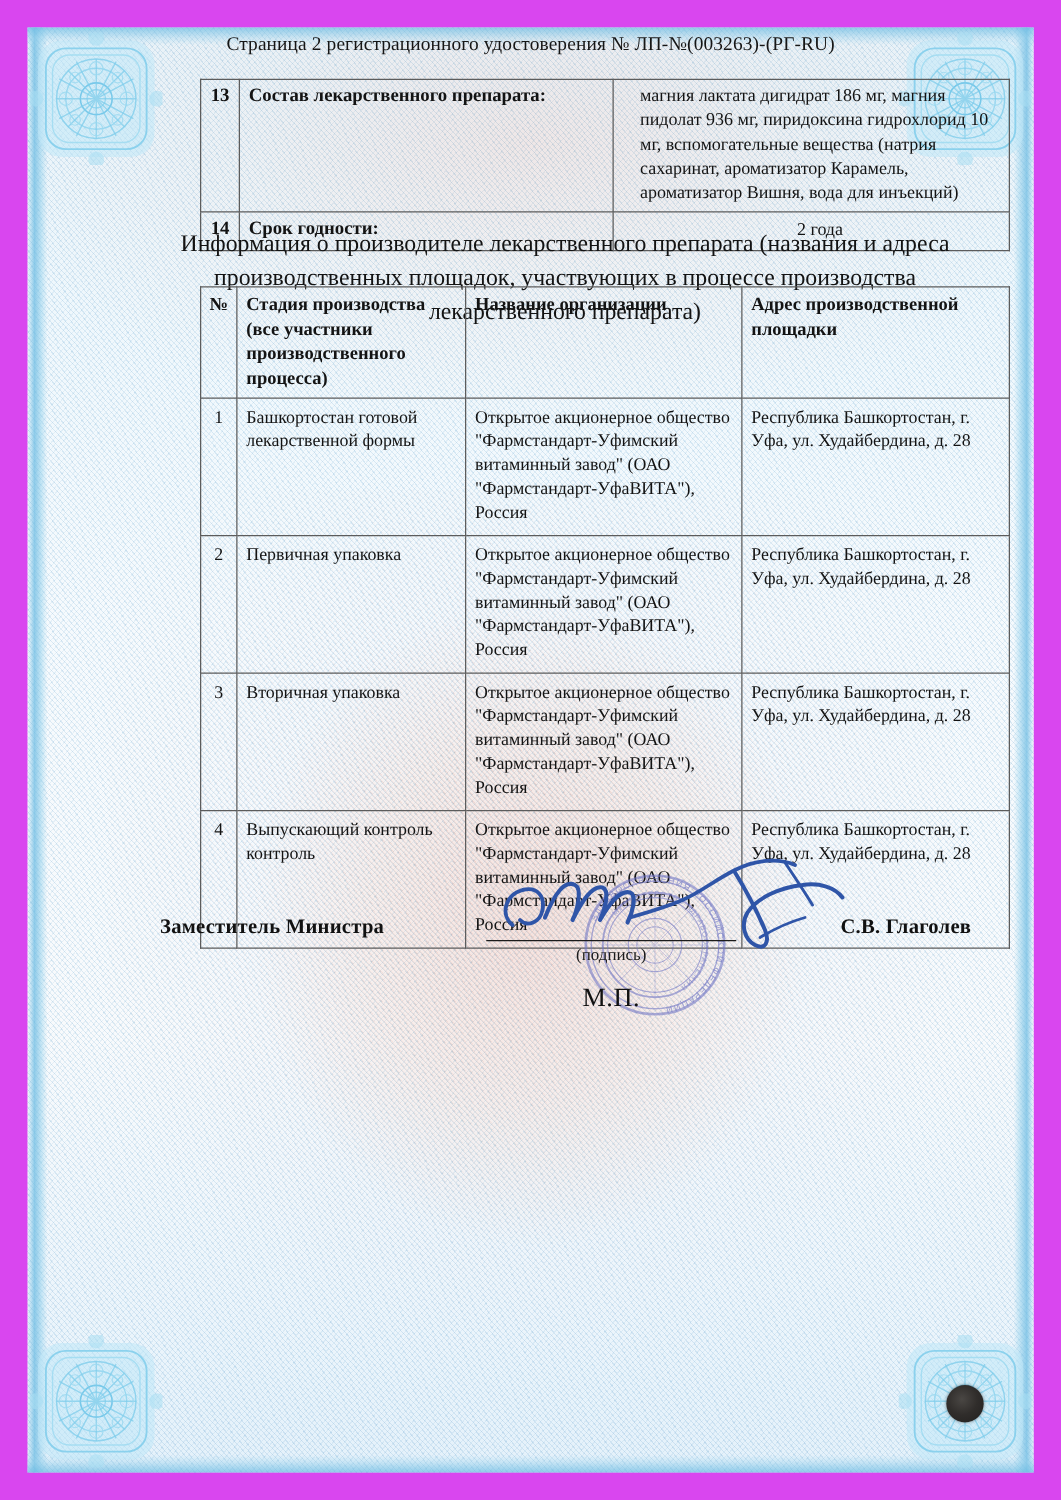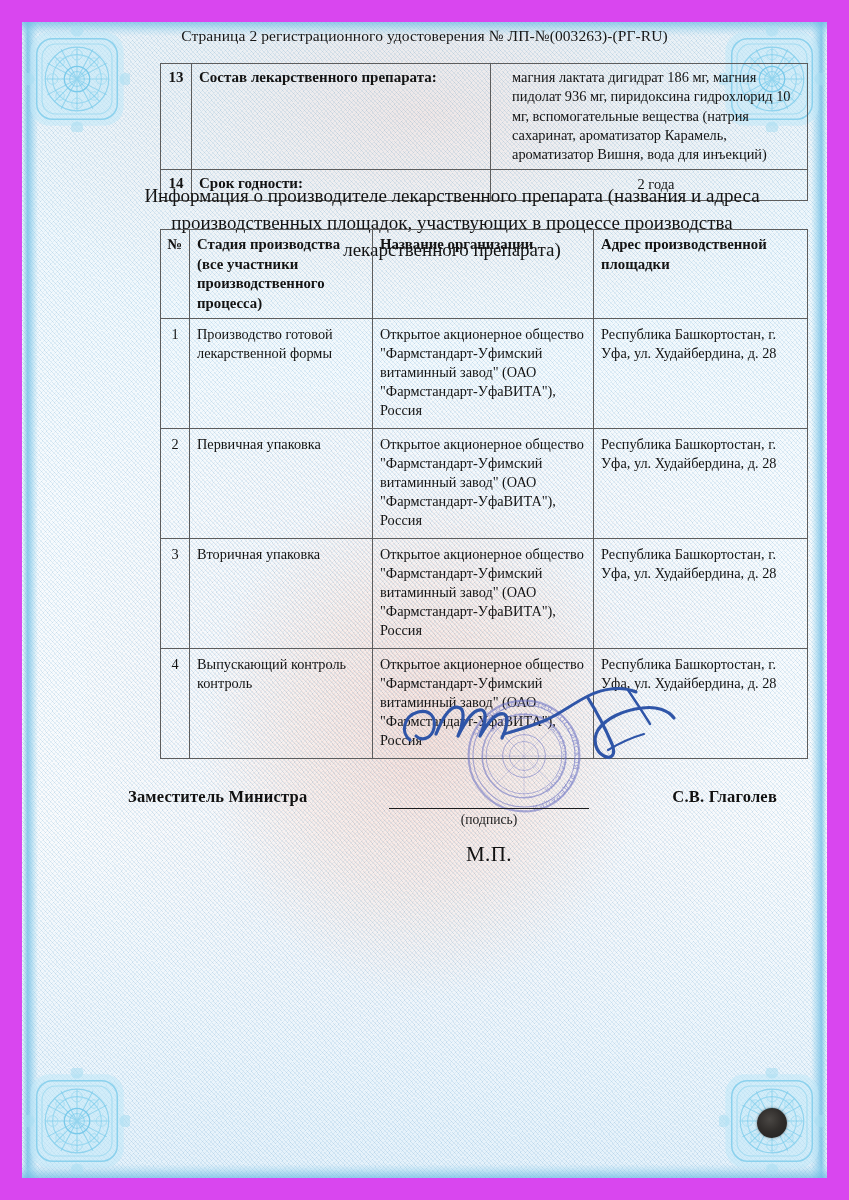--- a/index.html
+++ b/index.html
@@ -208,21 +208,21 @@
   #table-manufacturers .c-num  { width: 24px; text-align: center; padding-left: 2px; padding-right: 2px; }
   #table-manufacturers .c-stage{ width: 168px; }
   #table-manufacturers .c-org  { width: 206px; }
   #table-manufacturers .c-addr { width: auto; }
 
   
   .sig-block {
     position: absolute;
     left: 0;
     right: 0;
-    top: 782px;
+    top: 726px;
     height: 110px;
   }
   .sig-title {
     position: absolute;
     left: 128px;
     top: 5px;
     font-weight: bold;
     font-size: 16.5px;
     color: #111;
     letter-spacing: 0.2px;
@@ -376,21 +376,21 @@
         <tr>
           <th class="c-num">№</th>
           <th class="c-stage">Стадия производства (все участники производственного процесса)</th>
           <th class="c-org">Название организации</th>
           <th class="c-addr">Адрес производственной площадки</th>
         </tr>
       </thead>
       <tbody>
         <tr>
           <td class="c-num">1</td>
-          <td class="c-stage">Производство готовой лекарственной формы</td>
+          <td class="c-stage">Башкортостан готовой лекарственной формы</td>
           <td class="c-org">Открытое акционерное общество "Фармстандарт-Уфимский витаминный завод" (ОАО "Фармстандарт-УфаВИТА"), Россия</td>
           <td class="c-addr">Республика Башкортостан, г. Уфа, ул. Худайбердина, д. 28</td>
         </tr>
         <tr>
           <td class="c-num">2</td>
           <td class="c-stage">Первичная упаковка</td>
           <td class="c-org">Открытое акционерное общество "Фармстандарт-Уфимский витаминный завод" (ОАО "Фармстандарт-УфаВИТА"), Россия</td>
           <td class="c-addr">Республика Башкортостан, г. Уфа, ул. Худайбердина, д. 28</td>
         </tr>
         <tr>

